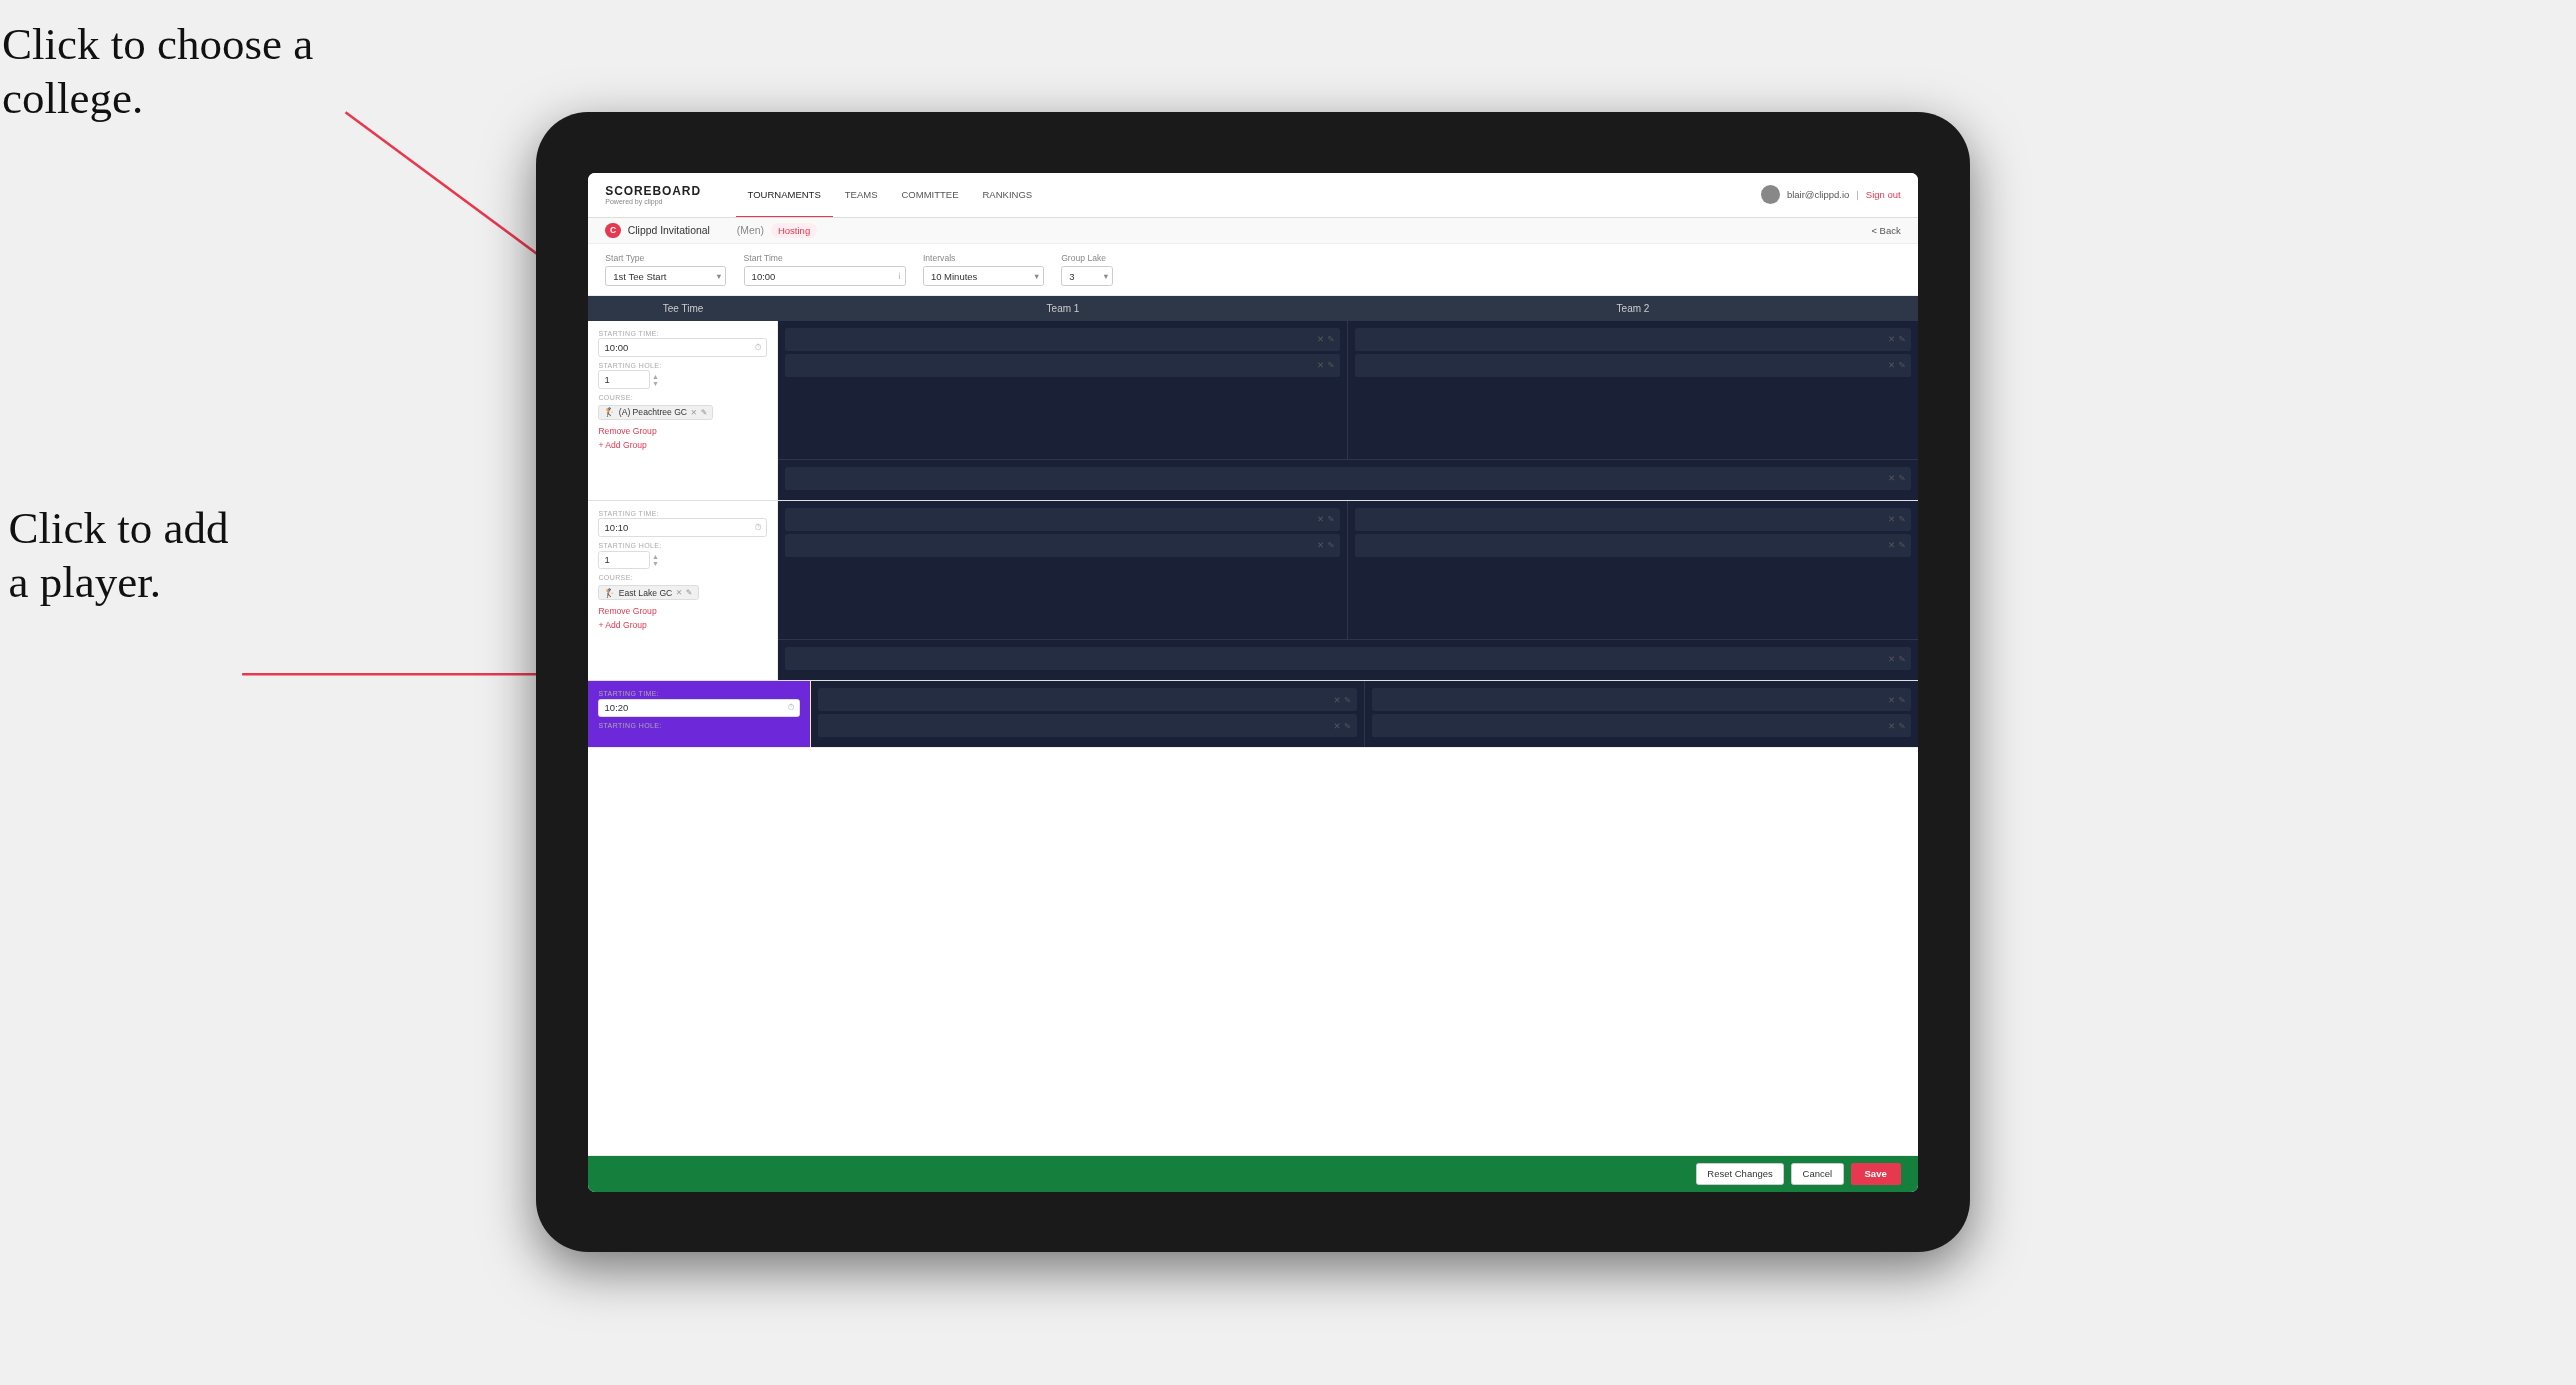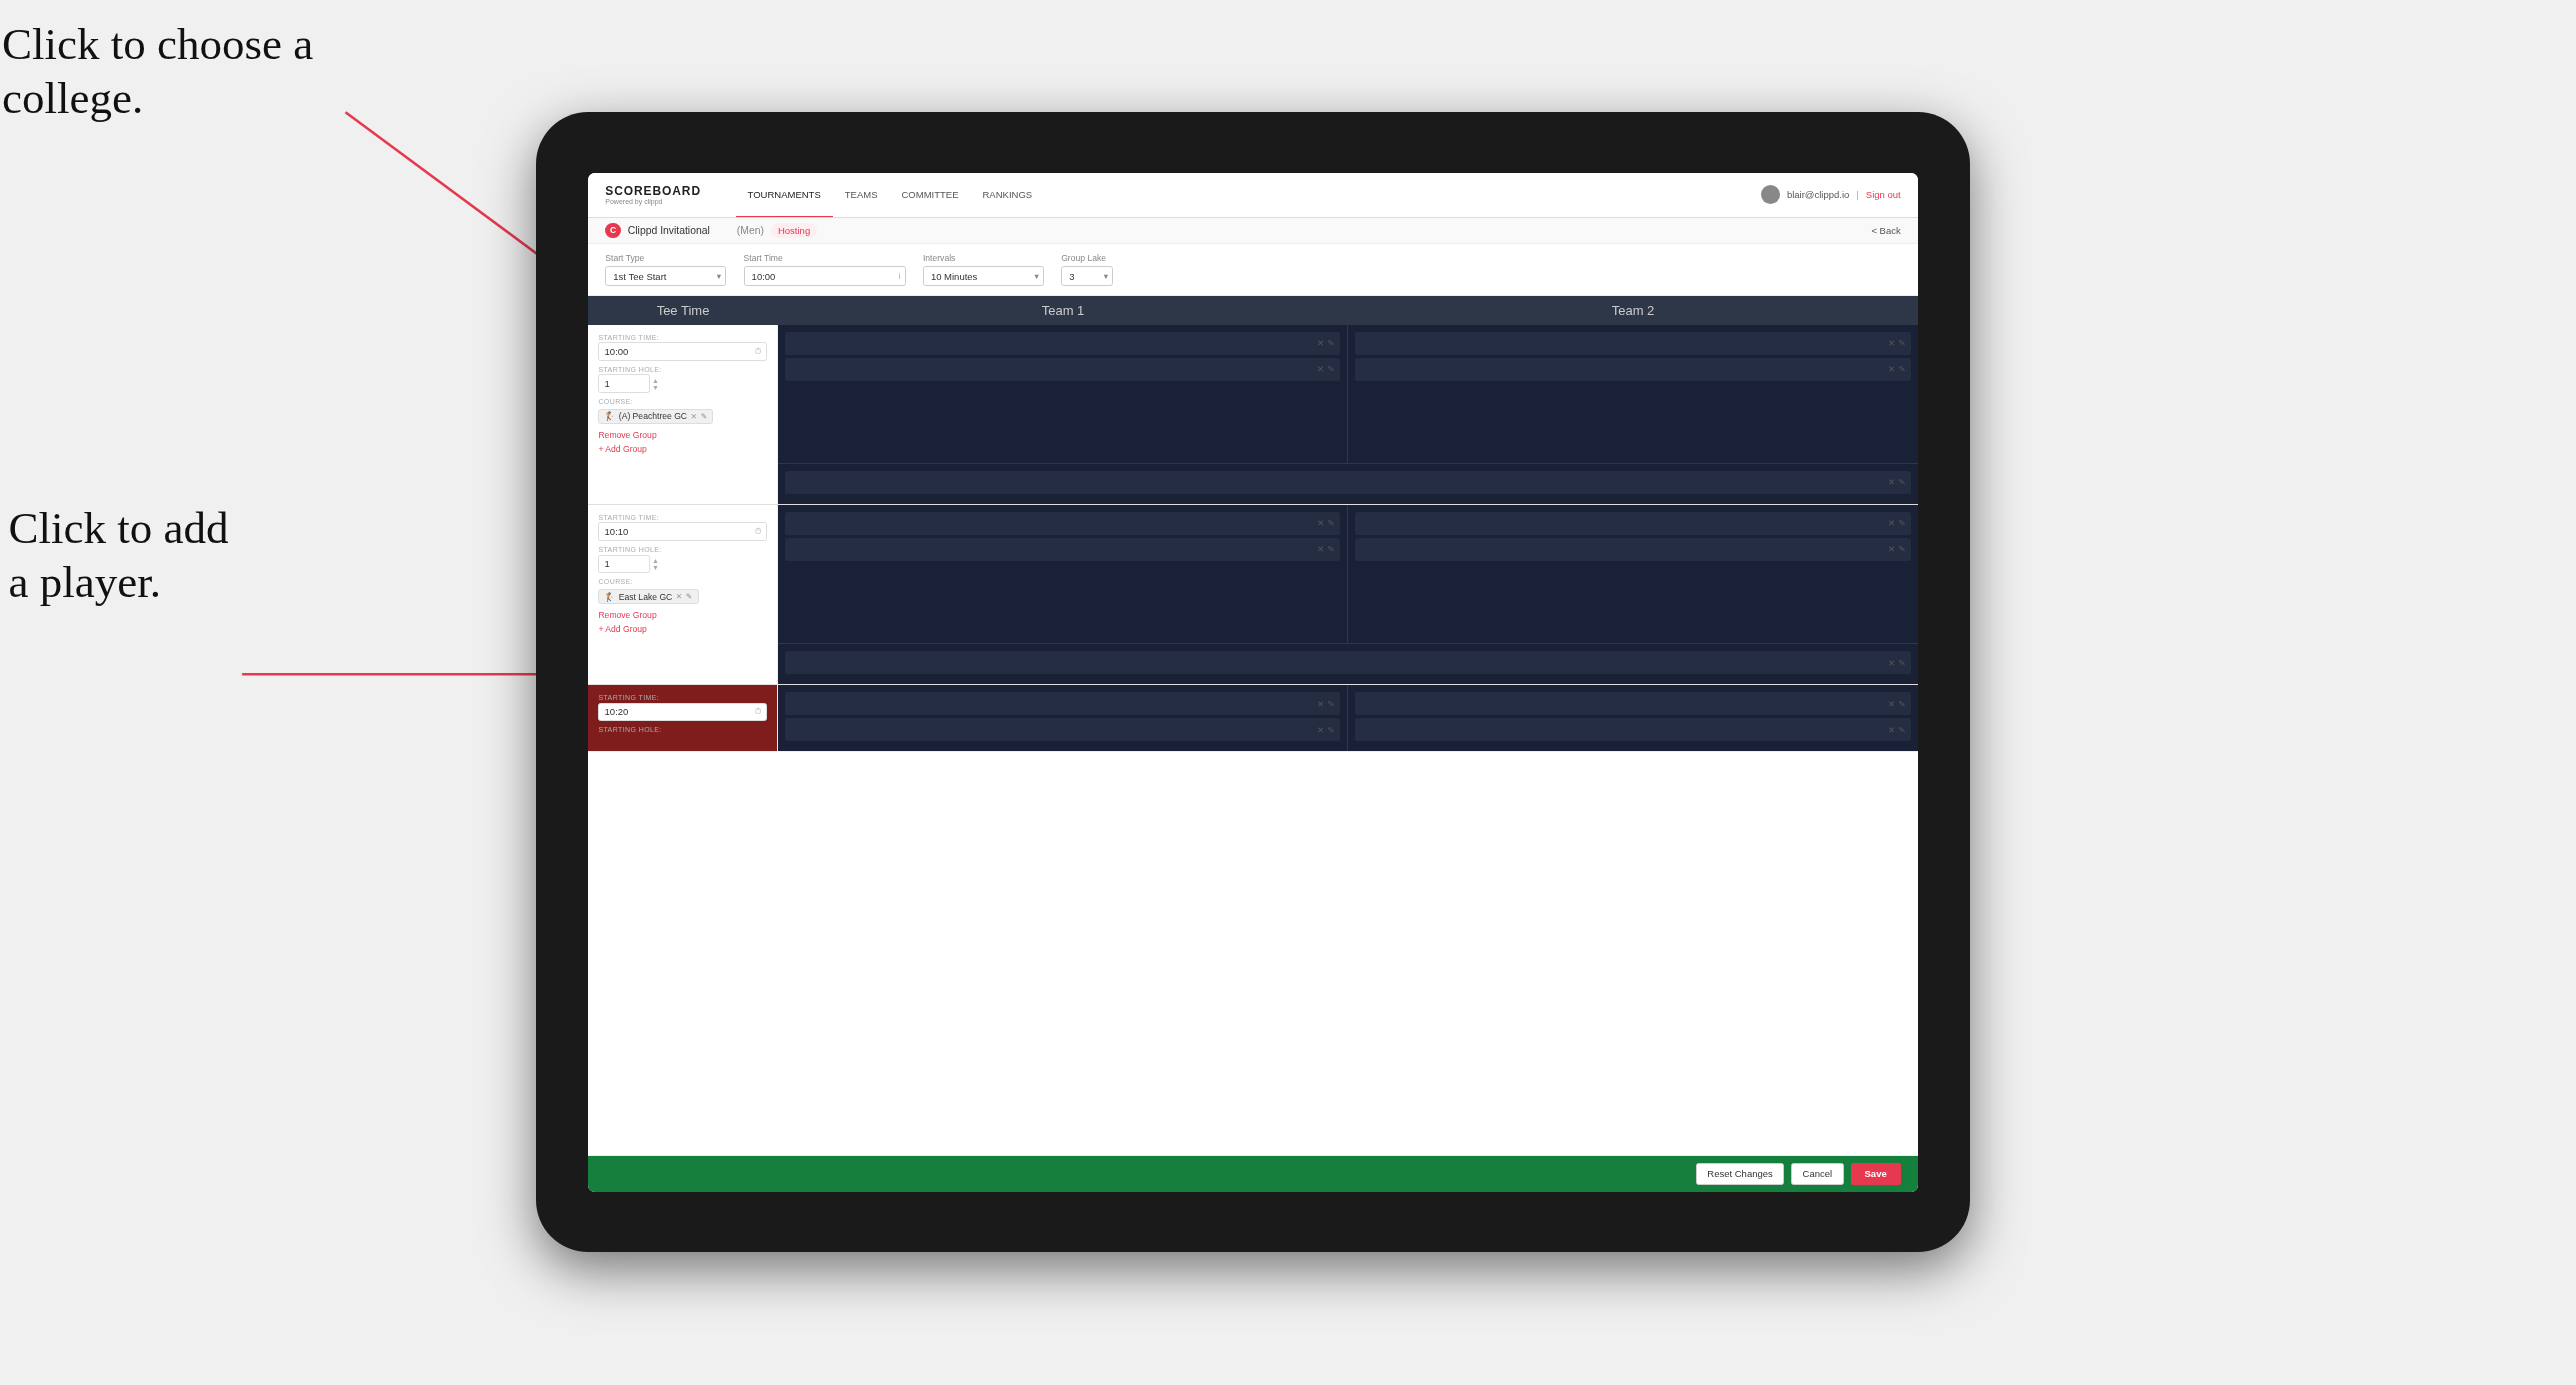--- a/index.html
+++ b/index.html
@@ -234,21 +234,21 @@
       width: 100%;
     }
 
     .table-header {
       display: grid;
       grid-template-columns: 190px 1fr 1fr;
       background: #2d3748;
     }
     .table-header-cell {
       padding: 7px 9px;
-      font-size: 13px;
+      font-size: 10px;
       color: #ccc;
       text-align: center;
     }
     .table-header-cell:first-child {
       text-align: center;
     }
 
     
     .group-section {
       border-bottom: 0.9px solid #eee;
@@ -632,21 +632,21 @@
               <div class="player-slot" style="background:#242d42;">
                 <span class="player-slot-icon">✕</span>
                 <span class="player-slot-icon">✎</span>
               </div>
             </div>
           </div>
         </div>
 
         <div class="group-section">
           <div style="display:flex;">
-            <div style="width:190px; padding:8.6px 10.4px; background:#7f1d1d; border-right:0.9px solid #eee; flex-shrink:0;">
+            <div style="width:223px; padding:8.6px 10.4px; background:#6d28d9; border-right:0.9px solid #eee; flex-shrink:0;">
               <div class="field-label">STARTING TIME:</div>
               <div class="input-with-icon" style="margin-bottom:5.2px;">
                 <input type="text" class="field-input" value="10:20" style="margin-bottom: 0px; width: 100%;">
                 <span class="icon">⏱</span>
               </div>
               <div class="field-label">STARTING HOLE:</div>
             </div>
             <div style="flex:1; display:grid; grid-template-columns:1fr 1fr;">
               <div style="background:#1a2035; padding:7px; border-right:0.9px solid #2d3748;">
                 <div class="player-slot">

